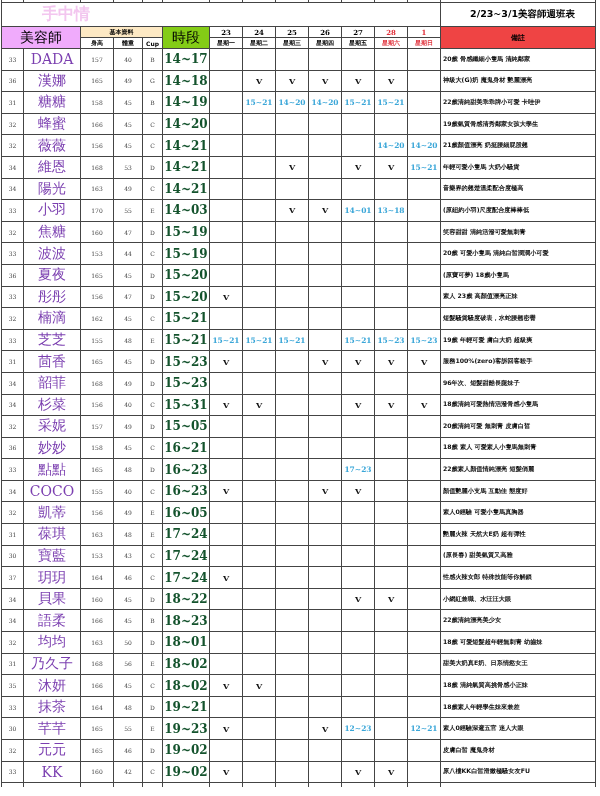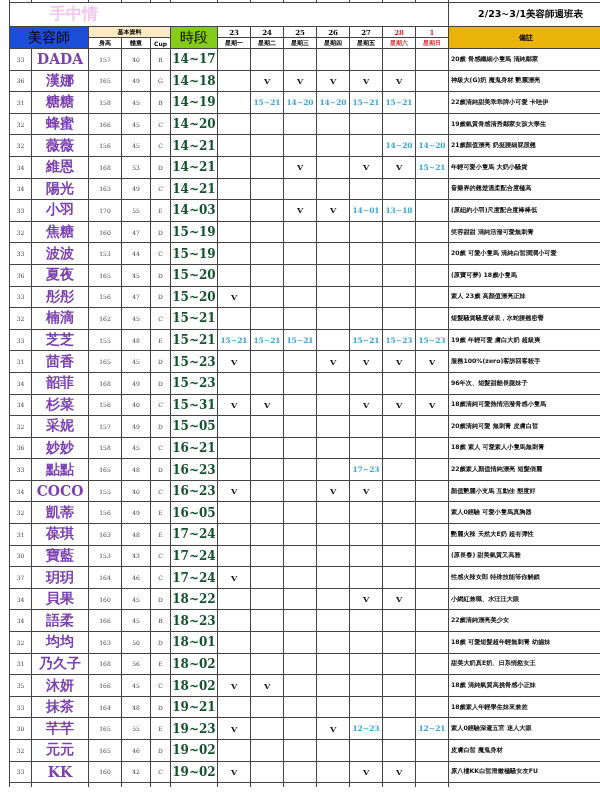--- a/index.html
+++ b/index.html
@@ -1,34 +1,34 @@
 <!DOCTYPE html>
 <html><head>
 <meta charset="utf-8">
 <style>
   html, body { margin:0; padding:0; background:#ffffff; }
   body { width:600px; height:796px; overflow:hidden; position:relative; font-family:"DejaVu Serif", serif; }
-  #sheet { position:absolute; left:9px; top:0; width:592px; }
+  #sheet { position:absolute; left:1px; top:0; width:592px; }
   table { border-collapse:collapse; table-layout:fixed; width:592px; }
   td { border:1px solid #444; padding:0; text-align:center; vertical-align:middle; overflow:hidden; white-space:nowrap; }
   .toprow td { height:2px; border-top:none; }
   .titlerow td { height:23px; }
   .brand { color:#f3c6ef; font-size:16px; font-weight:bold; font-family:"DejaVu Sans", sans-serif; text-align:left; padding-left:40px; border-right:none; }
   .weektitle { font-size:9.5px; font-weight:bold; text-align:right; padding-right:20px; font-family:"DejaVu Sans", sans-serif; }
-  .h-name { background:#1d4ed8; font-size:14px; font-family:"DejaVu Sans", sans-serif; }
+  .h-name { background:#f0abfc; font-size:14px; font-family:"DejaVu Sans", sans-serif; }
   .h-basic { background:#fde9c4; font-size:6px; font-weight:bold; height:10px; font-family:"DejaVu Sans", sans-serif; }
   .h-sub { font-size:6px; font-weight:bold; height:10px; font-family:"DejaVu Sans", sans-serif; }
   .h-time { background:#84cc16; font-size:14px; font-family:"DejaVu Sans", sans-serif; }
   .h-date { font-size:7px; font-weight:bold; height:10px; }
   .h-wd { font-size:6px; font-weight:bold; font-family:"DejaVu Sans", sans-serif; }
   .red { color:#e0303a;margin-left:20px; }
-  .h-notes { background:#eab308; font-size:7px; font-weight:bold; font-family:"DejaVu Sans", sans-serif; }
+  .h-notes { background:#ef4444; font-size:7px; font-weight:bold; font-family:"DejaVu Sans", sans-serif; }
   .datarow td { height:20.6px; }
   .age { font-size:6px; color:#444; }
-  .name { font-size:14px; font-weight:bold; color:#7b3fb0; font-family:"DejaVu Sans", sans-serif;margin-left:25px; }
+  .name { font-size:14px; font-weight:normal; color:#7b3fb0; font-family:"DejaVu Sans", sans-serif;margin-left:25px; }
   .name.latin { font-family:"DejaVu Serif", serif; font-size:14px; }
   .stat { font-size:6px; color:#444; }
   .time { font-size:12px; font-weight:bold; color:#14532d; }
   .day { font-size:8px; font-weight:bold; color:#111; }
   .day.range { color:#3aa6d8; font-size:7.5px; }
   .note { font-size:6.2px; font-weight:bold; text-align:left; padding-left:2px; font-family:"DejaVu Sans", sans-serif; color:#111; }
   .bottom td { height:4px; border-bottom:none; }
 </style>
 </head>
 <body>

